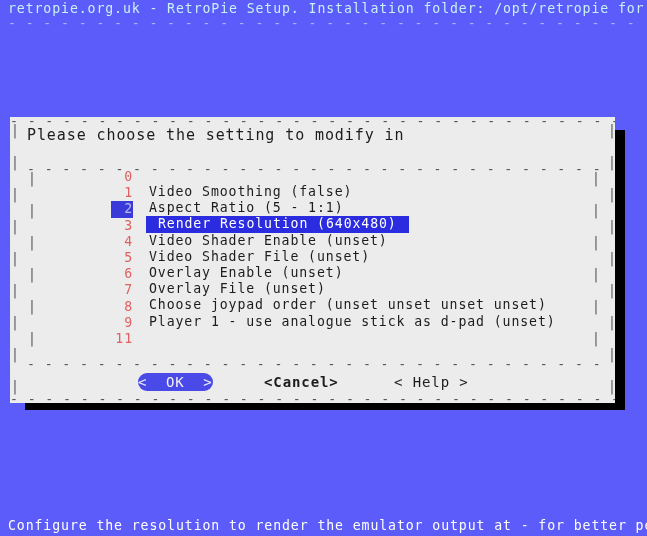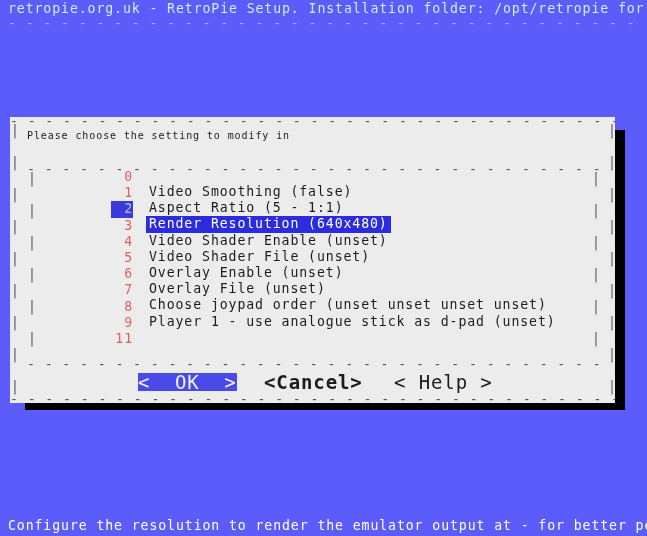--- a/index.html
+++ b/index.html
@@ -83,21 +83,21 @@
     font-size: 13.2px;
     line-height: 16px;
     color: #55585c;
     white-space: pre;
     overflow: hidden;
   }
 
   #prompt-text {
     position: absolute;
     left: 17px; top: 9px;
-    font-size: 10px;
+    font-size: 15px;
     line-height: 19px;
     letter-spacing: 0.9px;
     color: #1b1c1e;
     white-space: pre;
   }
 
   
   #list-box {
     position: absolute;
     left: 17px; top: 48px;
@@ -137,39 +137,40 @@
     color: #1b1c1e;
     margin-top: 15px;
   }
   .menu-row.selected .menu-tag {
     background: #3a3ad8;
     color: #b9b9ec;
   }
   .menu-row.selected .menu-label {
     background: #2b2be0;
     color: #ffffff;
-    padding: 0 3px;
+    padding: 0 12px;
     margin-left: -3px;
   }
 
   
   #button-row {
     position: absolute;
     left: 0; top: 256px;
     width: 605px;
     height: 20px;
   }
   .dlg-button {
     position: absolute;
     top: 0;
-    font-size: 19px;
+    font-size: 14px;
     line-height: 18px;
     letter-spacing: 0.9px;
     white-space: pre;
     color: #1b1c1e;
+    border-radius: 9px;
   }
   .dlg-button.focused {
     background: #4a4ae8;
     color: #d6d6f2;
   }
   .dlg-button.focused .btn-text {
     color: #f2f2fb;
   }
   #btn-ok   { left: 128px; }
   #btn-cancel { left: 254px; font-weight: bold; }

